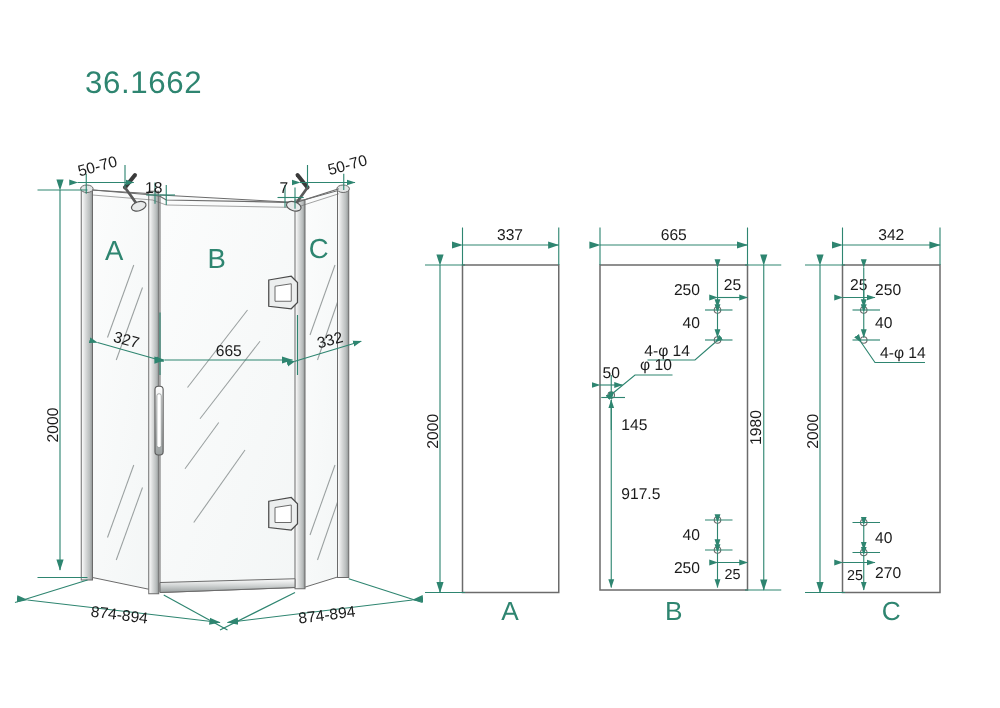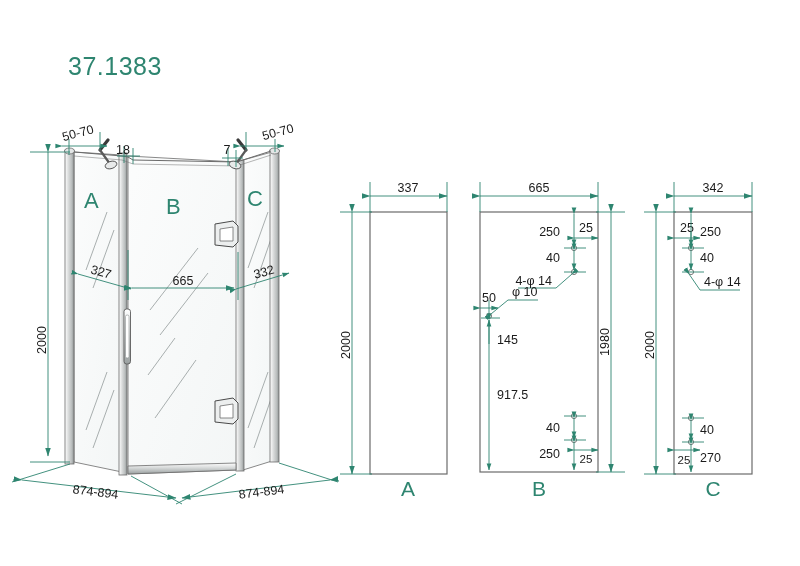--- a/index.html
+++ b/index.html
@@ -54,21 +54,21 @@
   .panel-letter-lg {
     fill: #2e8570;
     font-size: 21px;
   }
 </style>
 </head>
 <body>
 
 <div id="stage">
 
-  <div class="page-title">37.1383</div>
+  <div class="page-title">36.1662</div>
 
   <svg id="drawing" viewBox="0 0 800 566">
     <defs>
       <marker id="ah" markerWidth="9" markerHeight="7" refX="8.5" refY="3.5" orient="auto" markerUnits="userSpaceOnUse">
         <polygon points="0,0.6 9,3.5 0,6.4" fill="#2e8570"></polygon>
       </marker>
       <marker id="ahs" markerWidth="7" markerHeight="5.5" refX="6.6" refY="2.75" orient="auto" markerUnits="userSpaceOnUse">
         <polygon points="0,0.4 7,2.75 0,5.1" fill="#2e8570"></polygon>
       </marker>
       <linearGradient id="glassg" x1="0" y1="0" x2="1" y2="1">

